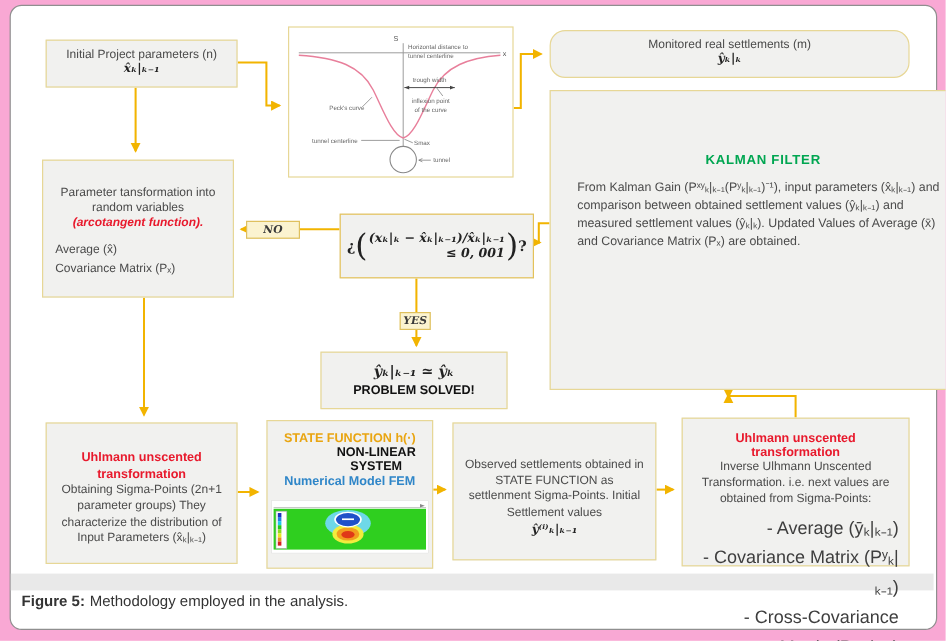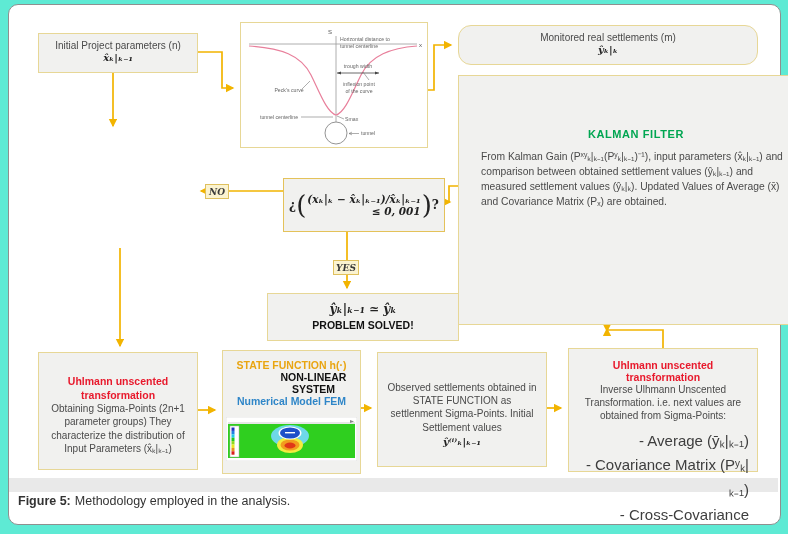--- a/index.html
+++ b/index.html
@@ -1,16 +1,16 @@
 <!DOCTYPE html>
 <html><head>
 <meta charset="utf-8">
 <style>
   html,body{margin:0;padding:0;}
-  .stage{position:relative;width:788px;height:534px;background:#5eead4;overflow:hidden;
+  .stage{position:relative;width:788px;height:534px;background:#f9a8d4;overflow:hidden;
          font-family:"Liberation Sans",sans-serif;}
   .card{position:absolute;left:8px;top:4px;width:771px;height:519px;background:#ffffff;
         border:1px solid #8f8f8f;border-radius:10px;}
   .graybar{position:absolute;left:9px;top:478px;width:769px;height:14px;background:#e9e9e9;}
   .box{position:absolute;background:#f1f1ef;border:1px solid #e7d796;color:#3c3c3c;
        box-sizing:border-box;text-align:center;}
   .white{background:#ffffff;}
   .bodytext{font-size:10px;line-height:1.32;color:#4a4a4a;}
   .math{font-family:"DejaVu Serif","DejaVu Sans",serif;font-style:italic;font-weight:bold;color:#222;}
   .redbold{color:#e8192c;font-weight:bold;}
@@ -94,38 +94,46 @@
   <div class="box" style="left:458px;top:25px;width:300px;height:40px;padding-top:5px;border-radius:13px;">
     <div class="bodytext">Monitored real settlements (m)</div>
     <div class="math" style="font-size:10px;">ŷₖ|ₖ</div>
   </div>
 
   <div class="box" style="left:458px;top:75px;width:356px;height:250px;padding-top:52px;">
     <div style="color:#00a651;font-weight:bold;font-size:11px;letter-spacing:0.6px;">KALMAN FILTER</div>
     <div class="kbody">From Kalman Gain (Pˣʸₖ|ₖ₋₁(Pʸₖ|ₖ₋₁)⁻¹), input parameters (x̂ₖ|ₖ₋₁) and comparison between obtained settlement values (ŷₖ|ₖ₋₁) and measured settlement values (ŷₖ|ₖ). Updated Values of Average (x̄) and Covariance Matrix (Pₓ) are obtained.</div>
   </div>
 
+  <div class="box" style="left:35px;top:133px;width:160px;height:115px;padding-top:20px;">
+    <div class="bodytext" style="padding:0 6px;">Parameter tansformation into random variables</div>
+    <div class="redbold" style="font-size:10px;font-style:italic;">(arcotangent function).</div>
+    <div class="leftlist" style="margin-top:10px;">
+      <div>Average  (x̂)</div>
+      <div>Covariance Matrix (Pₓ)</div>
+    </div>
+  </div>
 
   <div class="box" style="left:283px;top:178px;width:162px;height:54px;border-color:#e4c25a;">
     <div class="dflex">
       <span class="qmark">¿</span>
         <span class="bigp">(</span>
       <span class="math dlines">
         <span style="display:block;">(xₖ|ₖ − x̂ₖ|ₖ₋₁)/x̂ₖ|ₖ₋₁</span>
         <span style="display:block;">≤ 0, 001</span>
       </span>
       <span class="bigp">)</span>
         <span class="qmark">?</span>
     </div>
   </div>
 
-  <div class="tag" style="left:205px;top:184px;width:24px;height:15px;">NO</div>
+  <div class="tag" style="left:205px;top:184px;width:45px;height:15px;">NO</div>
   <div class="tag" style="left:333px;top:260px;width:26px;height:15px;">YES</div>
 
-  <div class="box" style="left:267px;top:293px;width:192px;height:48px;padding-top:8px;">
+  <div class="box" style="left:267px;top:293px;width:156px;height:48px;padding-top:8px;">
     <div class="math" style="font-size:12px;">ŷₖ|ₖ₋₁ ≃ ŷₖ</div>
     <div style="font-weight:bold;font-size:10.5px;color:#111;margin-top:3px;">PROBLEM SOLVED!</div>
   </div>
 
   <div class="box" style="left:38px;top:352px;width:160px;height:118px;padding:22px 6px 0 6px;">
     <div class="redbold" style="font-size:10.5px;line-height:1.3;">Uhlmann unscented transformation</div>
     <div class="bodytext">Obtaining Sigma-Points (2n+1 parameter groups) They characterize the distribution of Input Parameters (x̂ₖ|ₖ₋₁)</div>
   </div>
 
   <div class="box" style="left:222px;top:350px;width:139px;height:124px;padding-top:8px;">

